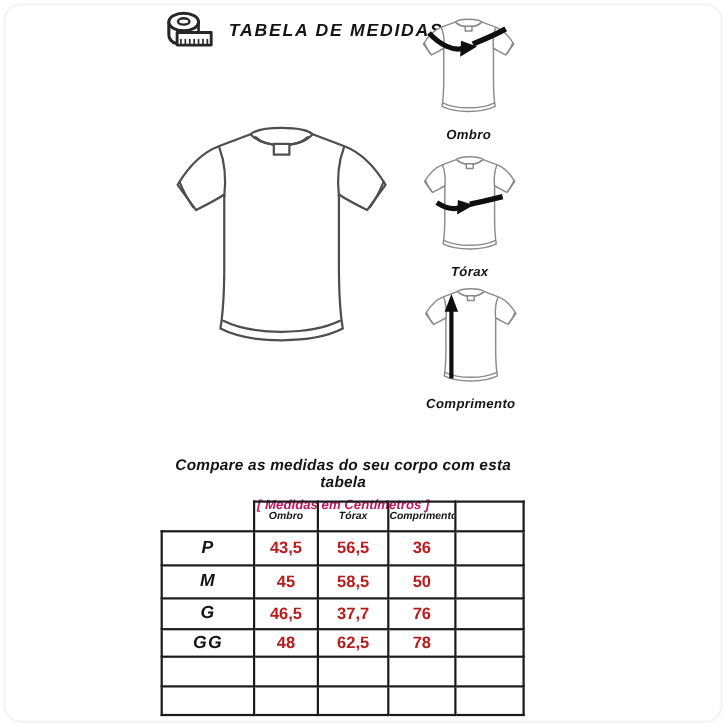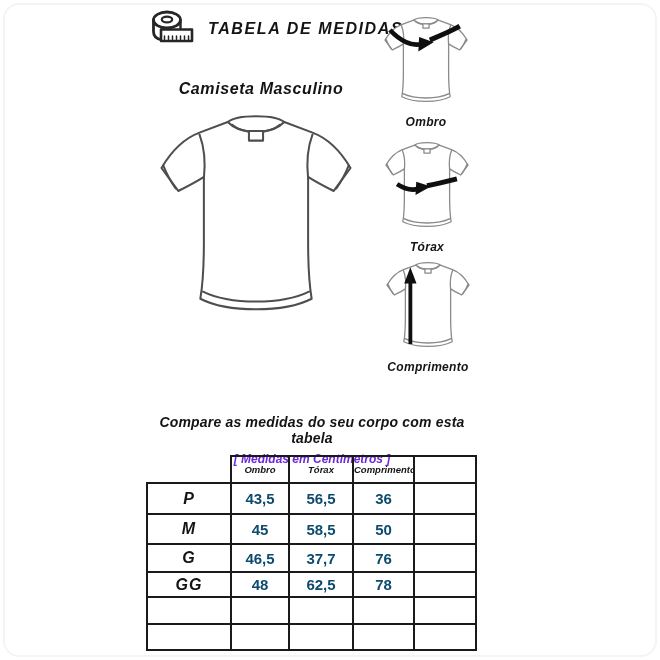--- a/index.html
+++ b/index.html
@@ -38,39 +38,39 @@
     margin-top:2px; font-size:12px; font-weight:bold; font-style:italic;
     color:#141414; letter-spacing:.3px; white-space:nowrap;
   }
   .diagram-ombro { left:376px; top:13px; }
   .diagram-torax { left:377px; top:138px; }
   .diagram-comprimento { left:378px; top:258px; }
 
   
   .intro { position:absolute; left:146px; top:402px; width:332px; text-align:center;margin-top:12px; }
   .intro-line1 { font-size:14px; font-weight:bold; font-style:italic; letter-spacing:.2px; color:#141414; }
-  .intro-line2 { margin-top:6px; font-size:12px; font-weight:bold; font-style:italic; color:#6d28d9; }
+  .intro-line2 { margin-top:6px; font-size:12px; font-weight:bold; font-style:italic; color:#be185d; }
 
   
   .size-table-wrap { position:absolute; left:146px; top:455px; }
   table.size-table { border-collapse:collapse; table-layout:fixed; width:329px; }
   .size-table th, .size-table td {
     border:2px solid #1a1a1a; text-align:center; vertical-align:middle;
     padding:0; overflow:hidden; white-space:nowrap;
   }
   .size-table thead tr { height:27px; }
   .size-table thead th { font-size:9.5px; font-weight:bold; font-style:italic; color:#141414; }
   .size-table thead th.blank-corner { border:none; background:transparent; }
   .size-table tbody tr:nth-child(1){ height:31px; }
   .size-table tbody tr:nth-child(2){ height:30px; }
   .size-table tbody tr:nth-child(3){ height:28px; }
   .size-table tbody tr:nth-child(4){ height:25px; }
   .size-table tbody tr:nth-child(5){ height:27px; }
   .size-table tbody tr:nth-child(6){ height:26px; }
-  .size-table td { font-size:15px; font-weight:bold; color:#0c4a6e; }
+  .size-table td { font-size:15px; font-weight:bold; color:#b91c1c; }
   .size-table td.size-col { font-size:16px; font-style:italic; letter-spacing:1px; color:#141414; }
 
   .hidden-defs { position:absolute; width:0; height:0; overflow:hidden; }
 </style>
 </head>
 <body>
 
 <svg class="hidden-defs" aria-hidden="true">
   <defs>
     <symbol id="tee" viewBox="0 0 120 130">
@@ -116,21 +116,20 @@
           <line x1="26.5" y1="27" x2="26.5" y2="30.5"></line>
           <line x1="30.5" y1="27" x2="30.5" y2="30.5"></line>
           <line x1="34.5" y1="27" x2="34.5" y2="30.5"></line>
           <line x1="38.5" y1="27" x2="38.5" y2="30.5"></line>
         </g>
       </g>
     </svg>
     <div class="title">TABELA DE MEDIDAS</div>
   </div>
 
-  <div class="subtitle">Camiseta Masculino</div>
 
   <svg class="big-tee" viewBox="0 0 120 130" stroke-width="1.15">
     <use href="#tee"></use>
   </svg>
 
   <figure class="diagram diagram-ombro">
     <svg viewBox="0 0 120 130" stroke-width="1.7">
       <use href="#tee"></use>
       <g fill="none" stroke="#0f0f0f" stroke-width="6">
         <path d="M13,22 C26,36 42,44 54,40"></path>

